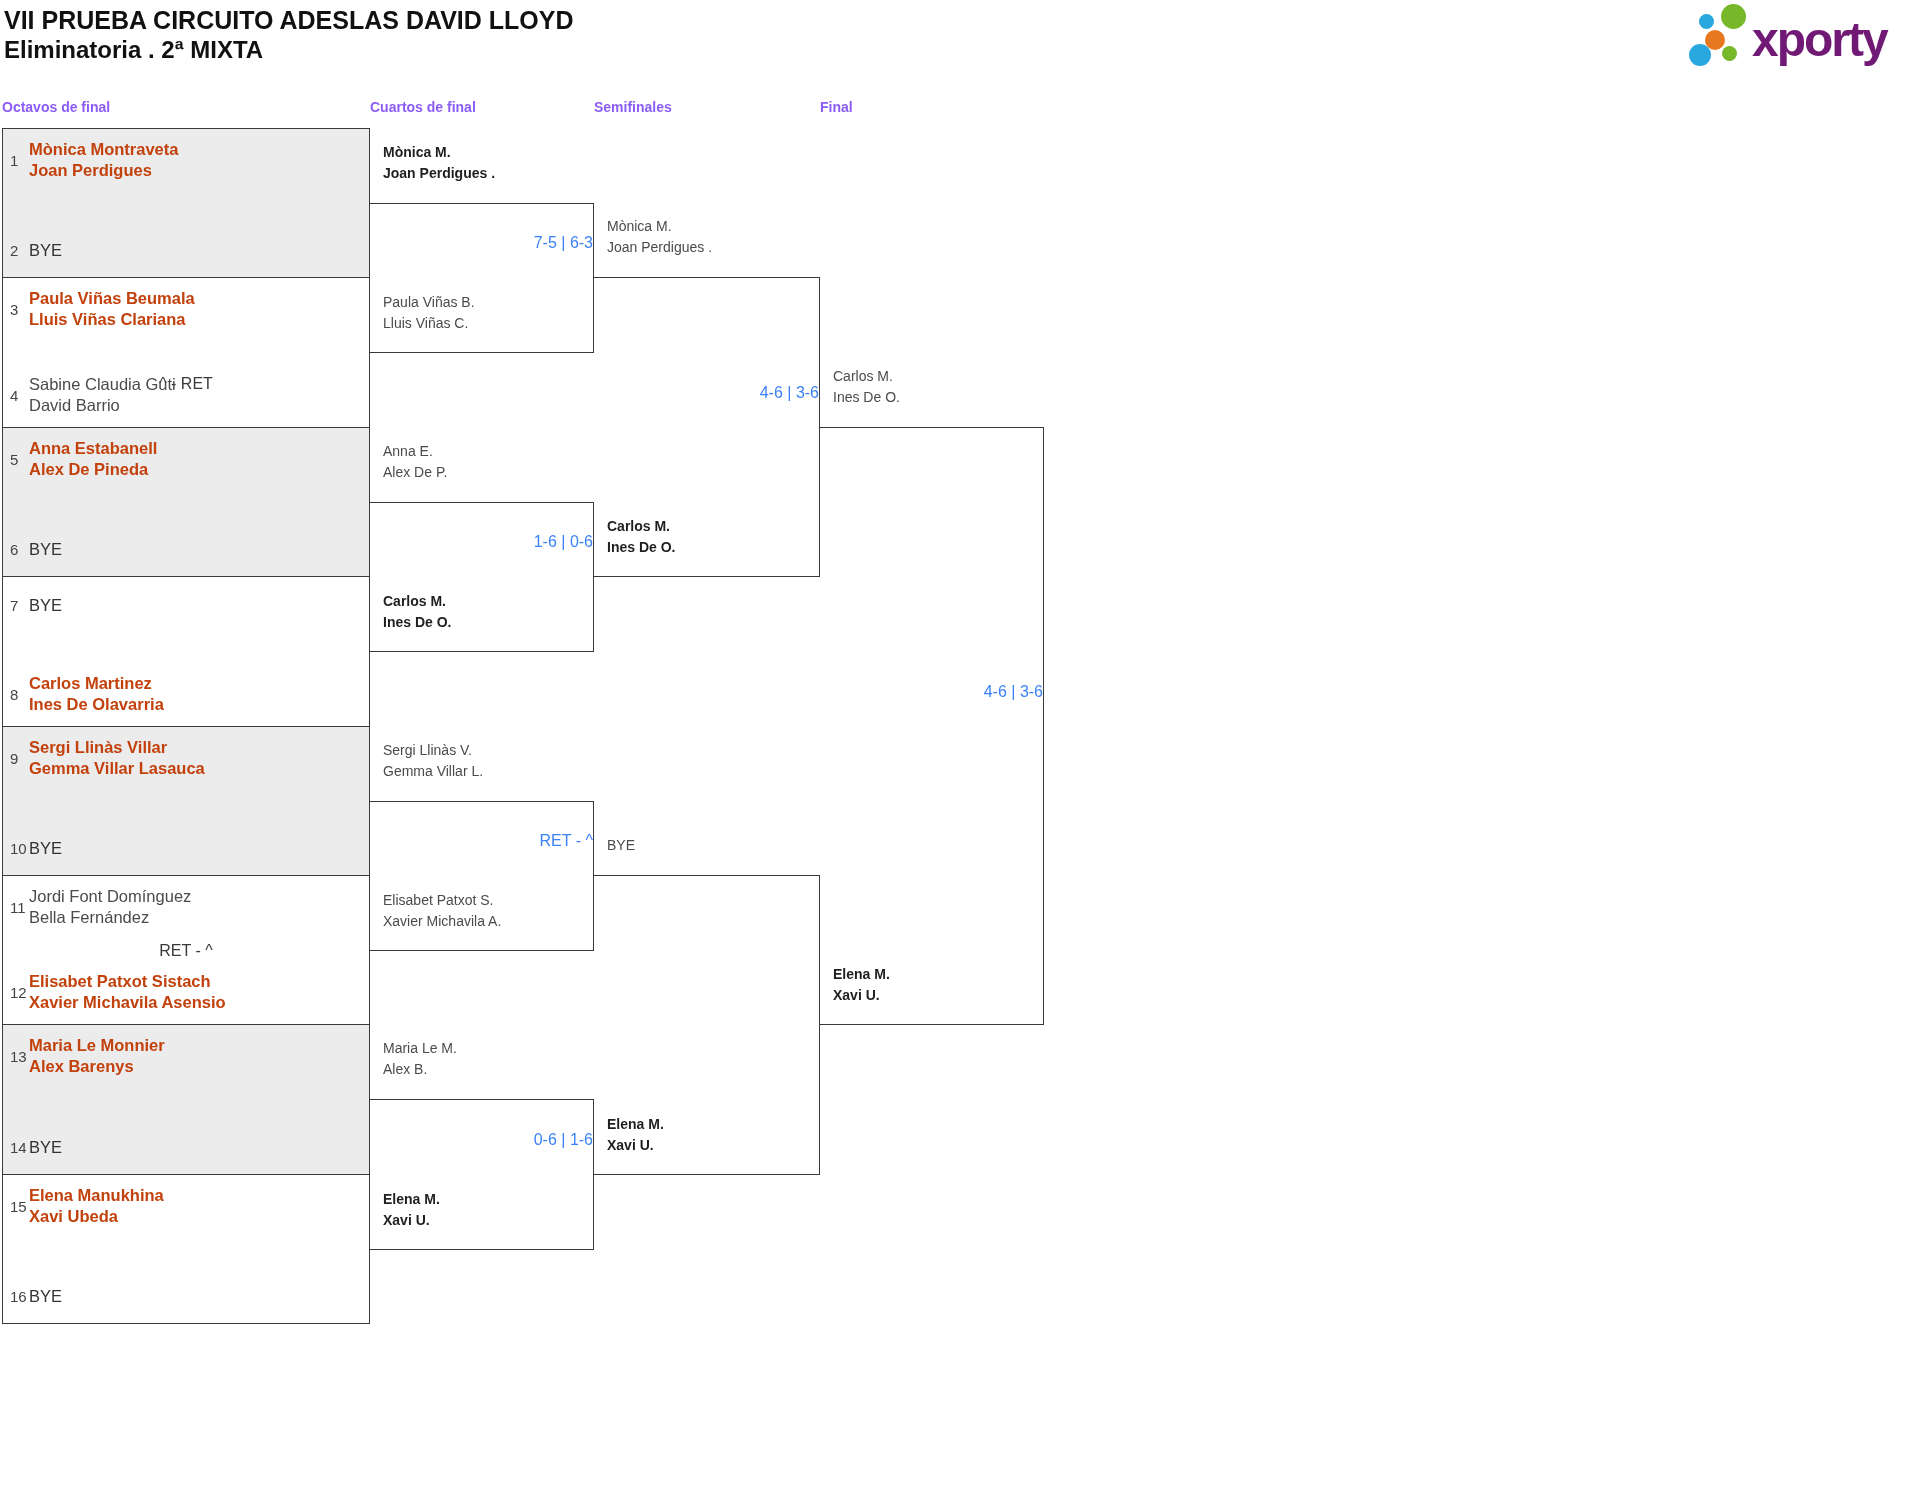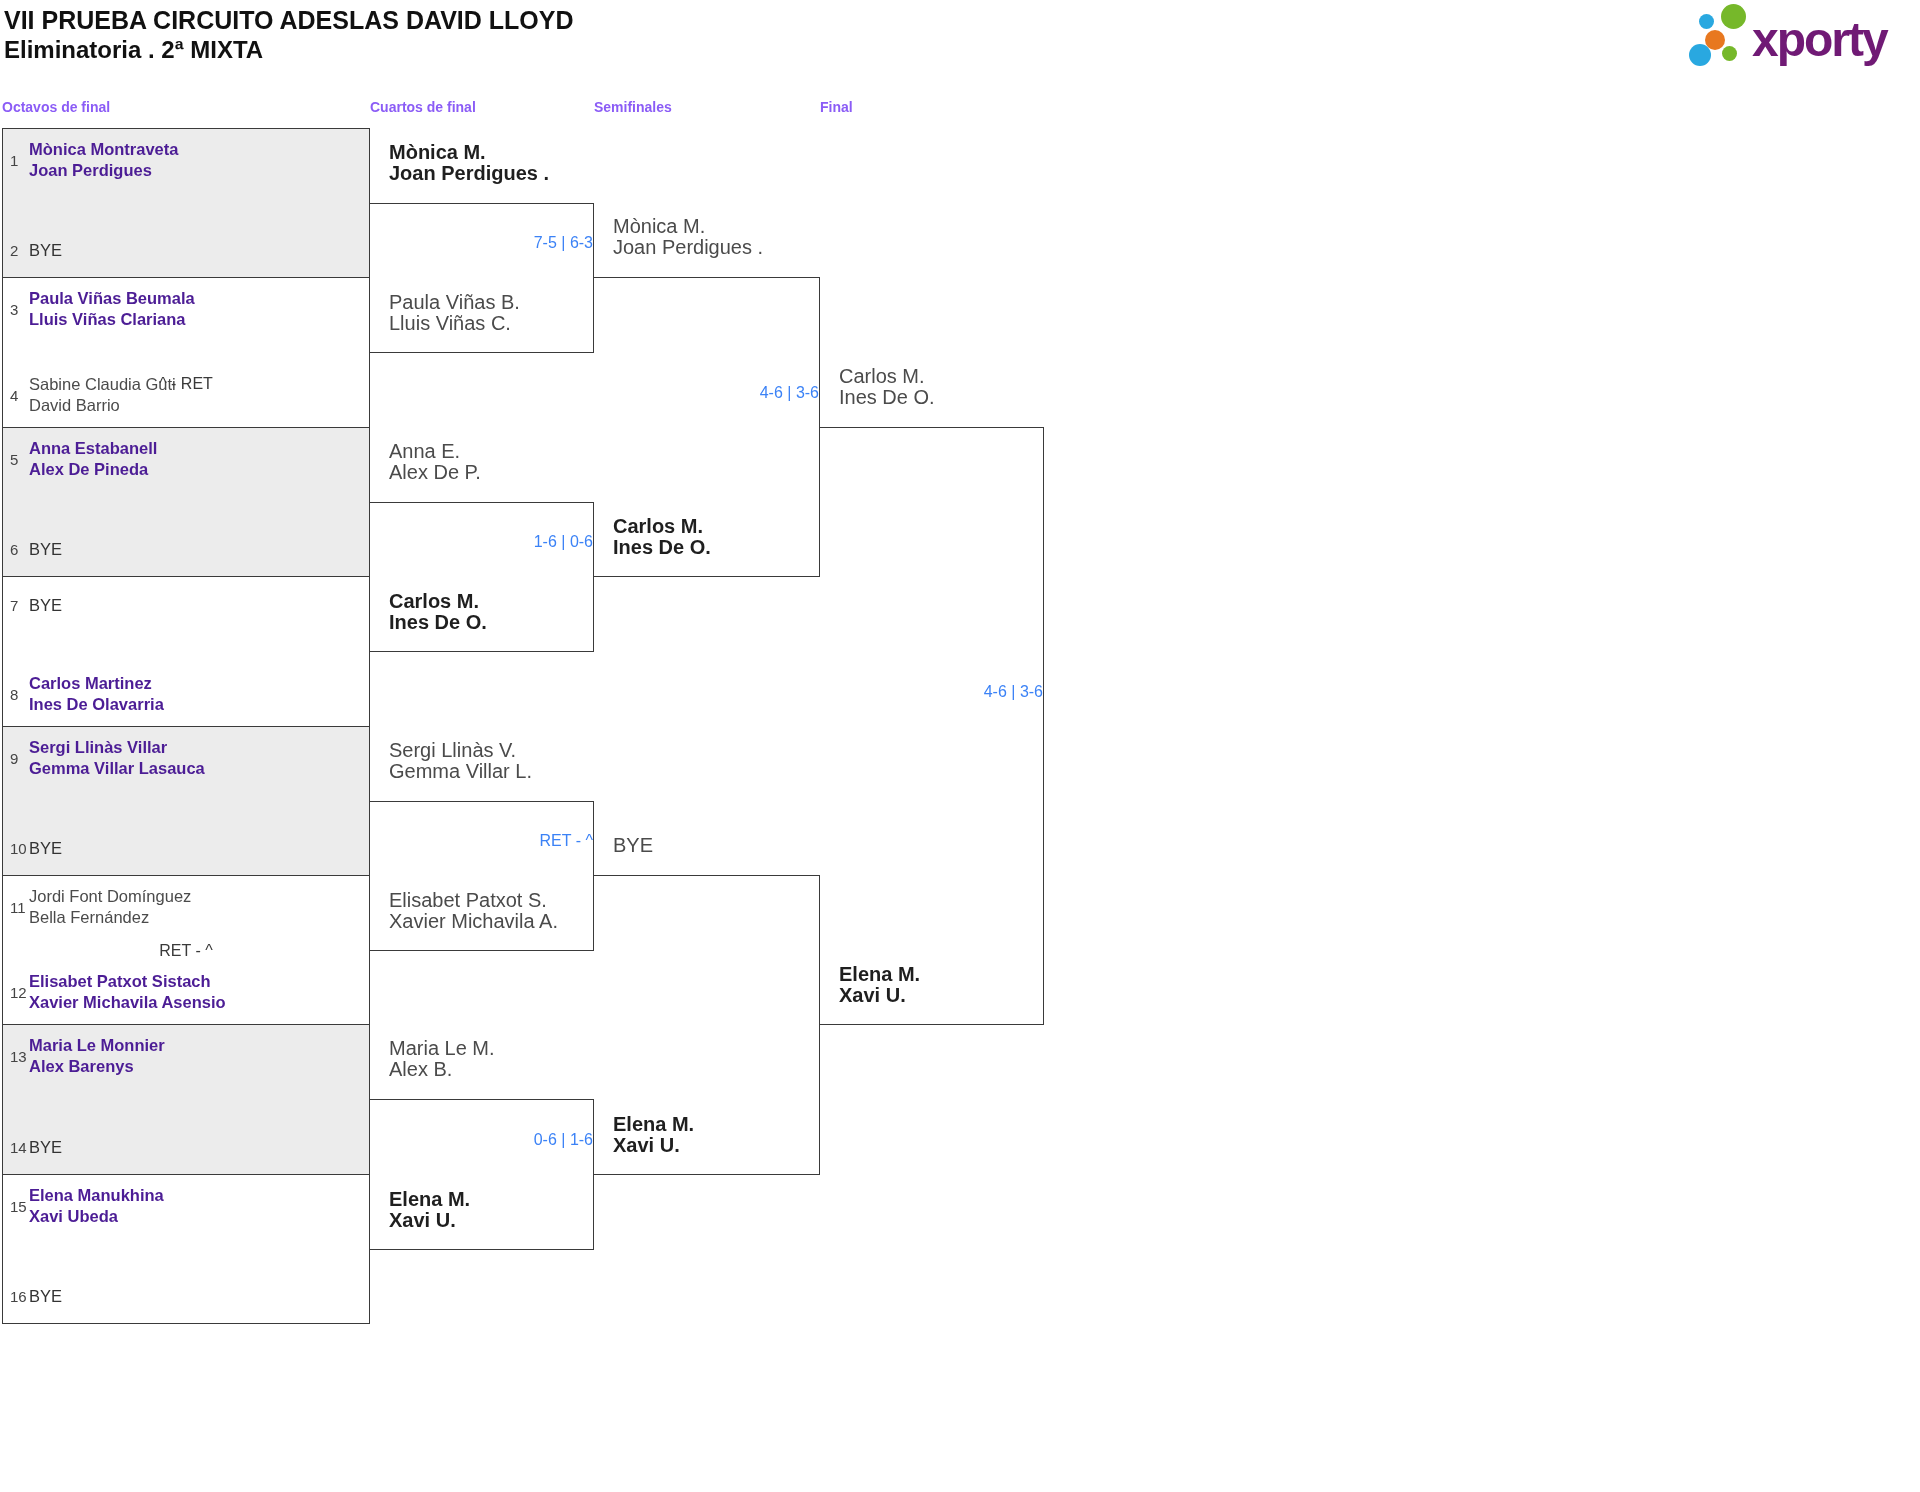--- a/index.html
+++ b/index.html
@@ -39,33 +39,33 @@
     border: 1px solid #3a3a3a; box-sizing: border-box; background: #ffffff;
   }
   .omatch.shaded { background: #ececec; }
   .oslot { position: absolute; left: 7px; right: 8px; display: flex; align-items: center; }
   .oslot.top-names  { top: 10px; }
   .oslot.bot-names  { bottom: 11px; }
   .oslot.top-bye    { top: 18px; }
   .oslot.bot-bye    { bottom: 16px; }
   .seed { width: 19px; flex: 0 0 19px; font-size: 15px; color: #444; }
   .names { font-size: 16.5px; line-height: 21px; color: #4b4b4b; font-weight: 400; }
-  .names.winner { color: #4c1d95; font-weight: 700; }
+  .names.winner { color: #c2410c; font-weight: 700; }
   .names.bye { color: #333; }
   .oscore {
     position: absolute; left: 0; right: 0; height: 20px;
     text-align: center; font-size: 16px; color: #3a3a3a; line-height: 20px;
   }
 
   
   .rmatch {
     position: absolute; box-sizing: border-box;
     border: 1px solid #3a3a3a; border-left: none; background: transparent;
   }
-  .rlabel { position: absolute; left: 19px; font-size: 20px; line-height: 21px; color: #4b4b4b; white-space: nowrap; }
+  .rlabel { position: absolute; left: 13px; font-size: 14px; line-height: 21px; color: #4b4b4b; white-space: nowrap; }
   .rlabel.winner { color: #1f1f1f; font-weight: 700; }
   .rlabel.above { bottom: calc(100% + 20px); }
   .rlabel.inside { bottom: 18px; }
   .rscore {
     position: absolute; left: 0; right: 0; height: 20px;
     text-align: right; font-size: 16px; color: #3b82f6; line-height: 20px;
   }
 </style>
 </head>
 <body>

